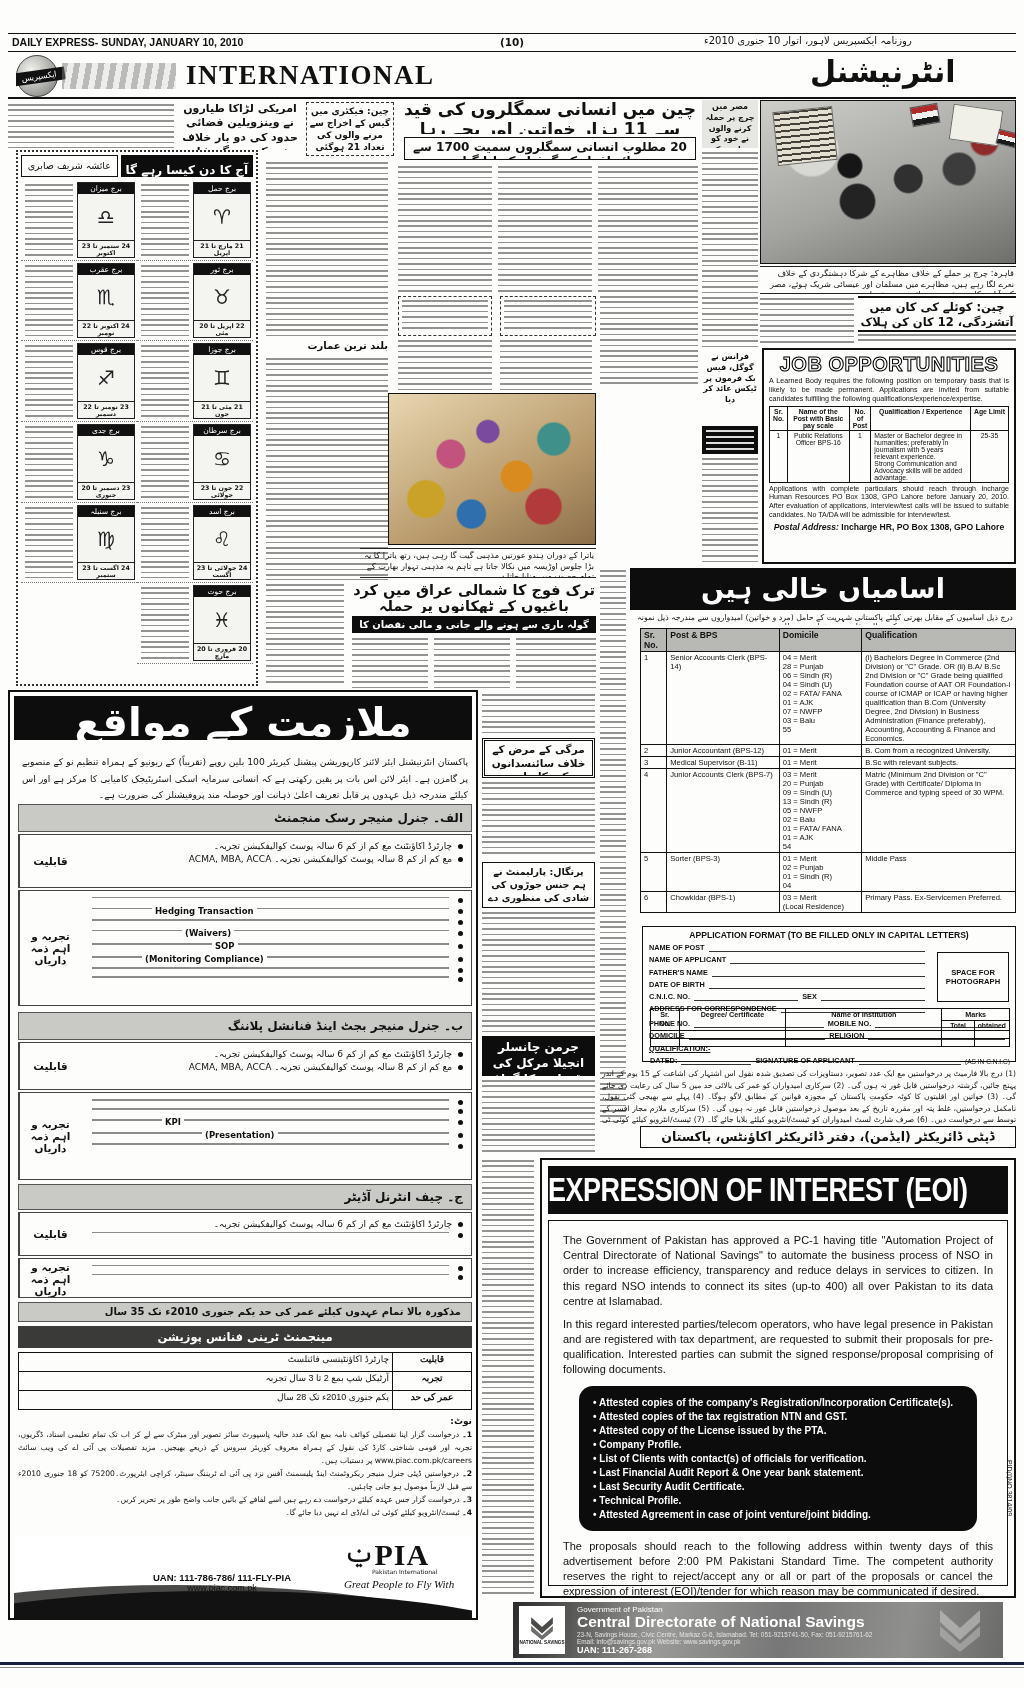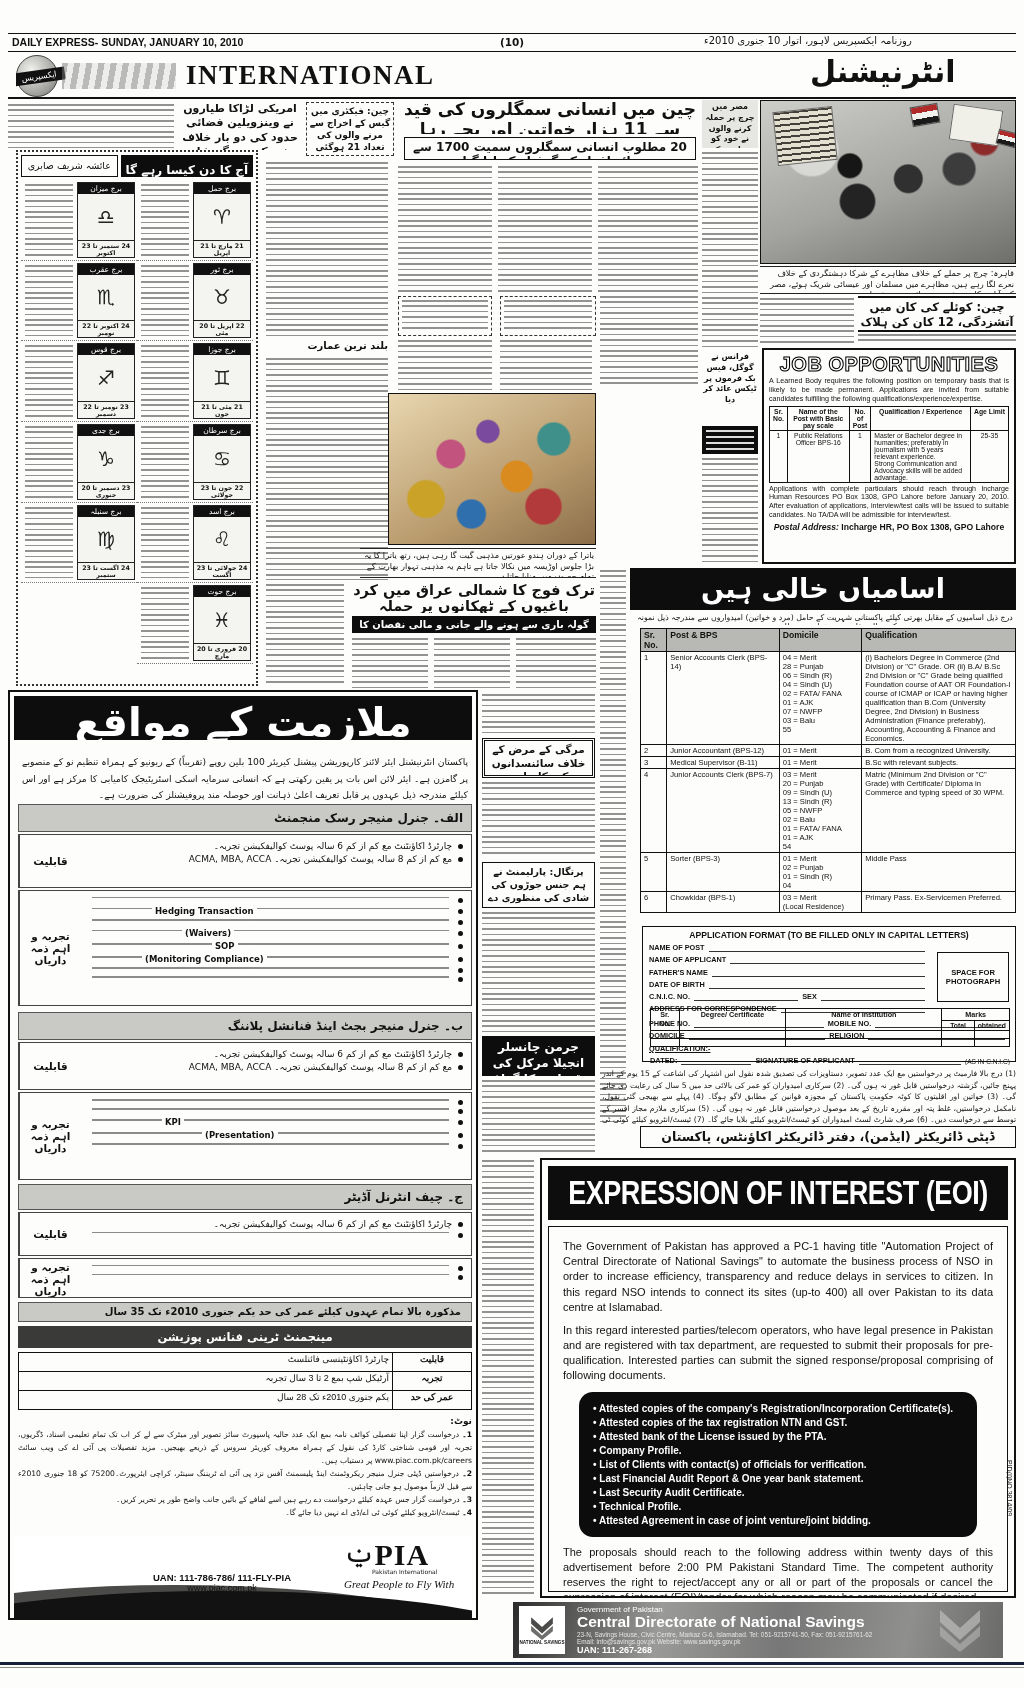--- a/index.html
+++ b/index.html
@@ -445,30 +445,30 @@
   <div class="abs sim" style="left:482px;top:694px;width:113px;height:40px"></div>
   <div class="abs ur h-mid ctr" style="left:482px;top:738px;width:113px;height:40px;border:3px double #111;padding:2px;font-size:10.5px">مرگی کے مرض کے خلاف سائنسدانوں کی کامیابی</div>
   <div class="abs sim" style="left:482px;top:782px;width:113px;height:76px"></div>
   <div class="abs ur h-sm ctr boxed" style="left:482px;top:862px;width:113px;height:46px;padding:3px;font-size:9.5px">پرتگال: پارلیمنٹ نے ہم جنس جوڑوں کی شادی کی منظوری دے دی</div>
   <div class="abs sim" style="left:482px;top:912px;width:113px;height:120px"></div>
   <div class="abs ur blackbar h-sm ctr" style="left:482px;top:1036px;width:113px;height:40px;padding:3px;font-size:12px">جرمن چانسلر انجیلا مرکل کی مقبولیت کا گراف نیچے آ گیا</div>
   <div class="abs sim" style="left:482px;top:1080px;width:113px;height:74px"></div>
   <div class="abs sim" style="left:482px;top:1160px;width:52px;height:436px"></div>
 
   <div class="abs" style="left:540px;top:1158px;width:476px;height:440px;border:2.5px solid #111;padding:6px">
-    <div class="blackbar ctr" style="height:54px;display:flex;align-items:center;justify-content:center">
+    <div class="blackbar ctr" style="height:48px;display:flex;align-items:center;justify-content:flex-start">
       <span class="b" style="font-size:27px;letter-spacing:-.5px;transform:scaleY(1.25);font-family:'Liberation Sans',sans-serif">EXPRESSION OF INTEREST (EOI)</span>
     </div>
     <div style="border:1.5px solid #111;margin-top:6px;height:356px;padding:4px 14px;position:relative">
       <div class="eoi-p">The Government of Pakistan has approved a PC-1 having title "Automation Project of Central Directorate of National Savings" to automate the business process of NSO in order to increase efficiency, transparency and reduce delays in services to citizen. In this regard NSO intends to connect its sites (up-to 400) all over Pakistan to its data centre at Islamabad.</div>
       <div class="eoi-p">In this regard interested parties/telecom operators, who have legal presence in Pakistan and are registered with tax department, are requested to submit their proposals for pre-qualification. Interested parties can submit the signed response/proposal comprising of following documents.</div>
       <div class="eoi-bullets" style="width:370px;margin:4px auto">
         <div><span>• </span><span>Attested copies of the company's Registration/Incorporation Certificate(s).</span></div>
         <div><span>• </span><span>Attested copies of the tax registration NTN and GST.</span></div>
-        <div><span>• </span><span>Attested bank of the License issued by the PTA.</span></div>
+        <div><span>• </span><span>Attested copy of the License issued by the PTA.</span></div>
         <div><span>• </span><span>Company Profile.</span></div>
         <div><span>• </span><span>List of Clients with contact(s) of officials for verification.</span></div>
         <div><span>• </span><span>Last Financial Audit Report &amp; One year bank statement.</span></div>
         <div><span>• </span><span>Last Security Audit Certificate.</span></div>
         <div><span>• </span><span>Technical Profile.</span></div>
         <div><span>• </span><span>Attested Agreement in case of joint venture/joint bidding.</span></div>
       </div>
       <div class="eoi-p" style="">The proposals should reach to the following address within twenty days of this advertisement before 2:00 PM Pakistani Standard Time. The competent authority reserves the right to reject/accept any or all or part of the proposals or cancel the expression of interest (EOI)/tender for which reason may be communicated if desired.</div>
 
     </div>

